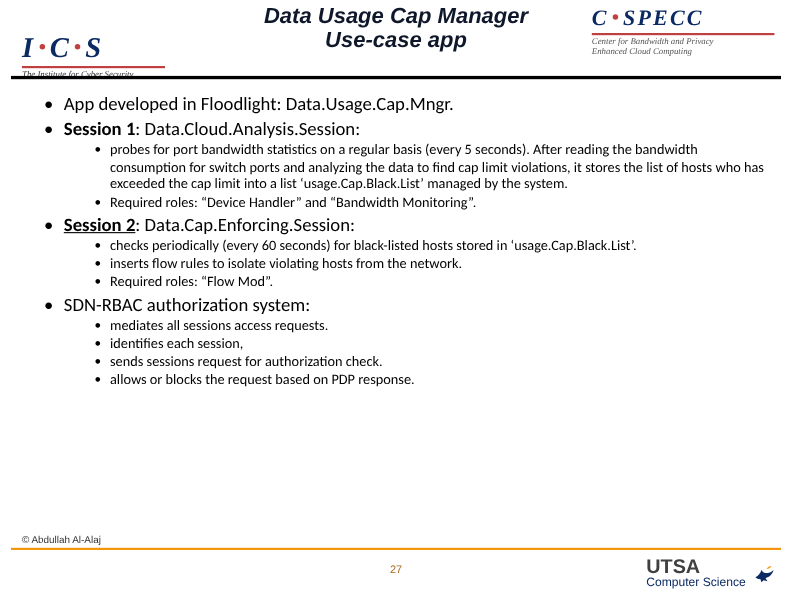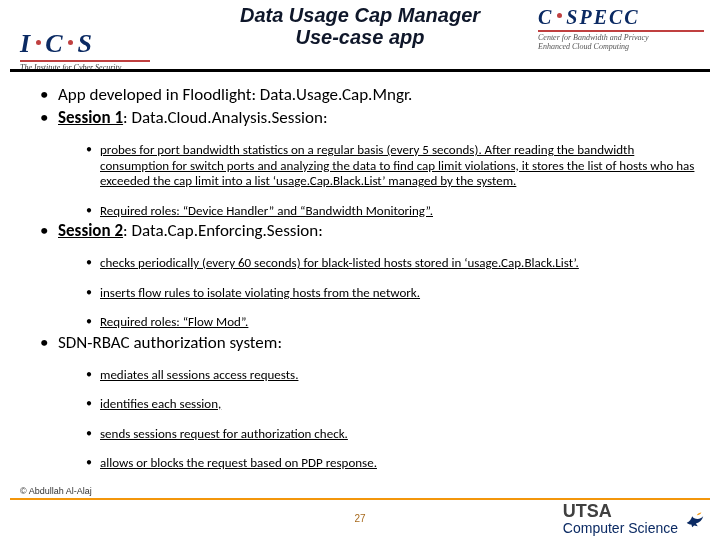--- a/index.html
+++ b/index.html
@@ -146,22 +146,21 @@
 
   .lv2 {
     padding-left: 28px;
     margin-top: 0;
   }
   .lv2 > li {
     position: relative;
     padding-left: 14px;
     font-size: 13px;
     line-height: 16px;
-    margin-top: 14px;
-    text-decoration: underline;
+    margin-top: 1px;
   }
   .lv2 > li::before {
     content: "•";
     position: absolute;
     left: 0;
     top: 0;
     font-size: 12px;
   }
   .lv2.small > li {
     font-size: 13px;
@@ -211,21 +210,21 @@
   }
   .utsa-mark {
     font-family: "Arial Black", Arial, sans-serif;
     font-weight: 900;
     font-size: 18px;
     color: #404040;
     letter-spacing: 0px;
   }
   .utsa-sub {
     font-family: Arial, sans-serif;
-    font-size: 14px;
+    font-size: 11px;
     color: #0b2a63;
     display: block;
     margin-top: -2px;
   }
   .utsa-bird {
     width: 22px; height: 22px;
   }
   .utsa-bird svg { width: 22px; height: 22px; }
 </style>
 </head>
@@ -260,21 +259,21 @@
   </div>
 
   <div class="body">
     <ul class="lv1">
 
       <li>
         <span>App developed in Floodlight: Data.Usage.Cap.Mngr.</span>
       </li>
 
       <li>
-        <span class="b1-strong" style="text-decoration: underline;">Session 1</span><span>: Data.Cloud.Analysis.Session:</span>
+        <span class="b1-strong" style="">Session 1</span><span>: Data.Cloud.Analysis.Session:</span>
         <ul class="lv2 small">
           <li><span>probes for port bandwidth statistics on a regular basis (every 5 seconds). After reading the bandwidth consumption for switch ports and analyzing the data to find cap limit violations, it stores the list of hosts who has exceeded the cap limit into a list ‘usage.Cap.Black.List’ managed by the system.</span></li>
           <li><span>Required roles: “Device Handler” and “Bandwidth Monitoring”.</span></li>
         </ul>
       </li>
 
       <li>
         <span class="b1-strong" style="text-decoration: underline;">Session 2</span><span>: Data.Cap.Enforcing.Session:</span>
         <ul class="lv2 small">
           <li><span>checks periodically (every 60 seconds) for black-listed hosts stored in ‘usage.Cap.Black.List’.</span></li>

